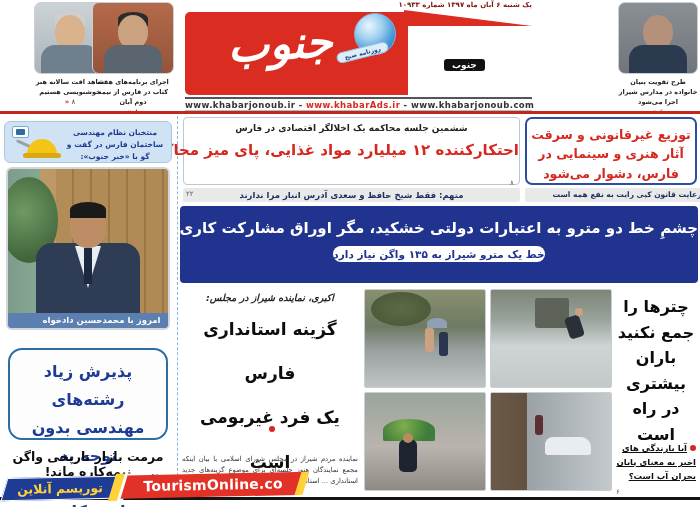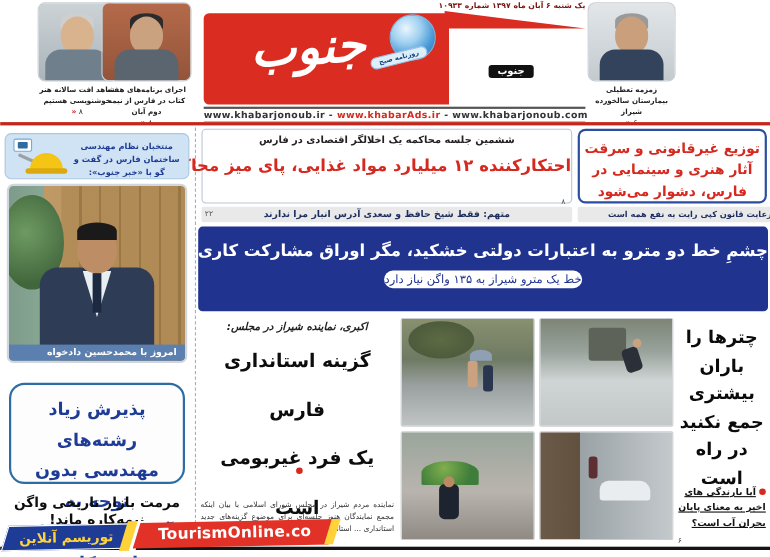--- a/index.html
+++ b/index.html
@@ -64,21 +64,21 @@
   .pnum { position:absolute; font-size:7px; color:#555; }
   .art-box { position:absolute; left:525px; top:117px; width:172px; height:68px;
              border:2px solid #2b4ea0; border-radius:7px; background:#fff; text-align:center; }
   .art-head { font-size:12.5px; font-weight:bold; color:#d6281e; line-height:1.55; padding:6px 3px 0; }
 
   
   .metro { position:absolute; left:180px; top:206px; width:518px; height:77px; background:#20338f;
            border-radius:4px; text-align:center; }
   .metro-head { color:#fff; font-size:15px; font-weight:bold; padding-top:13px; white-space:nowrap; }
   .metro-pill { display:inline-block; margin-top:9px; background:#fff; color:#20338f;
-                border-radius:10px; font-size:10.5px; font-weight:normal; padding:2px 0; }
+                border-radius:10px; font-size:10.5px; font-weight:bold; padding:2px 0; }
 
   
   .gov-kicker { position:absolute; left:182px; top:292px; width:176px; text-align:center;
                 font-size:9.5px; font-weight:bold; color:#222;font-style:italic; }
   .gov-head { position:absolute; left:180px; top:307px; width:180px; text-align:center;
               font-size:17px; font-weight:bold; color:#0d0d0d; line-height:2.6; }
   .gov-bullet { position:absolute; left:182px; top:421px; width:176px; text-align:center;
                 font-size:10px; font-weight:bold; color:#111; line-height:1.6; }
   .dot { display:inline-block; width:6px; height:6px; border-radius:50%; background:#d6281e;
          margin-left:3px; }
@@ -207,27 +207,26 @@
 
   <div class="dateline">یک شنبه ۶ آبان ماه ۱۳۹۷  شماره ۱۰۹۳۳</div>
   <div class="ribbon-tip"></div>
   <div class="redbox"></div>
   <div class="jonoub-white">جنوب</div>
   <div class="globe"></div>
   <div class="globe-ribbon">روزنامه صبح</div>
   <div class="jonoub-chip">جنوب</div>
   <div class="urlbar"><span>www.khabarjonoub.ir</span><span> - </span><span class="mid">www.khabarAds.ir</span><span> - </span><span>www.khabarjonoub.com</span></div>
 
-  <div class="pcard" style="left:534px;width:80px;">
-    <div class="pphoto" style="background:linear-gradient(180deg,#e2e6e9,#c3cace);">
-      <div class="ph-hair" style="background:#9a9a9a;"></div>
-      <div class="ph-head" style="background:#caa07c;"></div>
-      <div class="ph-torso" style="background:#33435c;"></div>
+  <div class="pcard" style="left:618px;width:80px;">
+    <div class="pphoto" style="background:linear-gradient(180deg,#8a8f94,#6f757a);">
+      <div class="ph-head" style="background:#b5907a;"></div>
+      <div class="ph-torso" style="background:#2c3a50;"></div>
     </div>
-    <div class="pcap">زمزمه تعطیلی بیمارستان سالخورده شیراز</div>
+    <div class="pcap">طرح تقویت بنیان خانواده در مدارس شیراز اجرا می‌شود</div>
     <div class="ppage"><span>۶</span> <span class="mark">«</span></div>
   </div>
 
   <div class="toprule"></div>
   <div class="vdash" style="left:177px;top:116px;height:380px;"></div>
 
   <div class="econ-box">
     <div class="kicker">ششمین جلسه محاکمه یک اخلالگر اقتصادی در فارس</div>
     <div class="econ-head">احتکارکننده ۱۲ میلیارد مواد غذایی، پای میز محاکمه</div>
   </div>
@@ -269,22 +268,22 @@
     <div class="boy"></div>
     <div class="bhead"></div>
   </div>
   <div class="cell sceneD" style="left:490px;top:392px;">
     <div class="car"></div>
     <div class="ped"></div>
   </div>
 
   <div class="rain-head">
     <div>چترها را</div>
+    <div>جمع نکنید</div>
     <div>باران بیشتری</div>
-    <div>جمع نکنید</div>
     <div>در راه است</div>
   </div>
   <div class="rain-bullet"><span class="dot"></span><span>آیا بارندگی های اخیر به معنای پایان بحران آب است؟</span></div>
   <div class="rain-page">۶</div>
 
   <div class="eng-box">
     <div class="vid-chip"></div>
     <div class="pencil"></div>
     <div class="helmet"></div>
     <div class="helmet-brim"></div>

